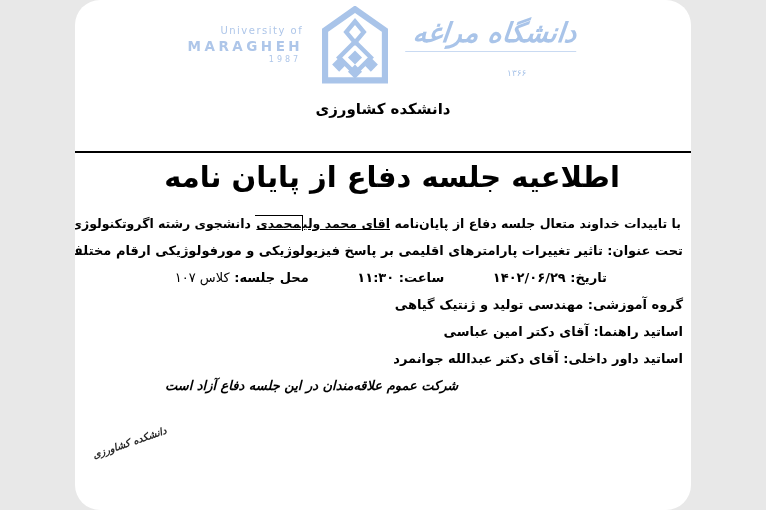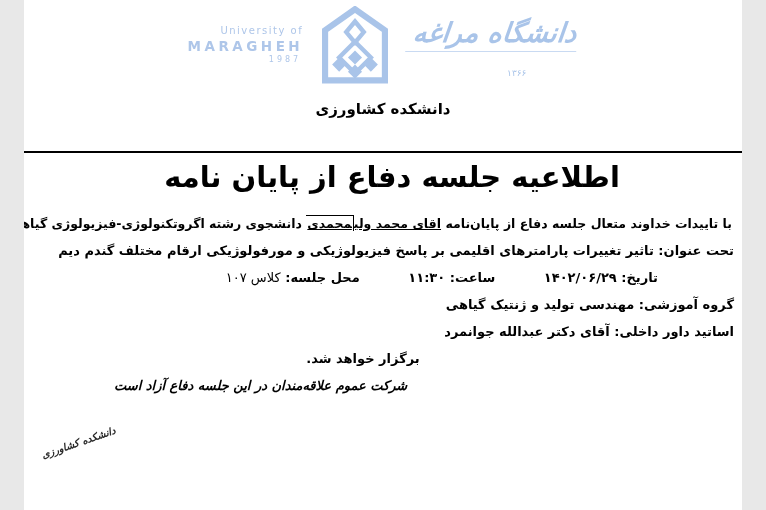--- a/index.html
+++ b/index.html
@@ -1,19 +1,19 @@
 <!DOCTYPE html>
 <html lang="fa"><head>
 <meta charset="utf-8">
 <style>
   * { margin:0; padding:0; box-sizing:border-box; }
   body { background:#e8e8e8; font-family:"DejaVu Sans", sans-serif; }
   .page {
-    position:relative; width:718px; height:510px; background:#ffffff;
-    overflow:hidden; margin:0 auto; color:#000;
+    position:relative; width:616px; height:510px; background:#ffffff;
+    overflow:hidden; margin:0 auto; color:#000;border-radius:25px;
   }
 
   
   .logo-row {
     position:absolute; top:6px; left:0; right:0;
     display:flex; justify-content:center; align-items:center; gap:8px;
   }
   .logo-en { text-align:right; color:#aec6e9; line-height:1.25; padding-bottom:4px; }
   .logo-en .l1 { font-size:10px; letter-spacing:1.5px; }
   .logo-en .l2 { font-size:13.5px; font-weight:bold; letter-spacing:3.5px; }
@@ -109,20 +109,20 @@
       <span class="seg">
         <span>ساعت:</span>
         <span>۱۱:۳۰</span>
       </span>
       <span class="seg">
         <span>محل جلسه:</span>
         <span class="loc-value">کلاس ۱۰۷</span>
       </span>
     </div>
     <div class="bl">گروه آموزشی: مهندسی تولید و ژنتیک گیاهی</div>
+    <div class="bl">اساتید راهنما: آقای دکتر امین عباسی</div>
     <div class="bl">اساتید داور داخلی: آقای دکتر عبدالله جوانمرد</div>
-    <div class="bl closing-line">برگزار خواهد شد.</div>
     <div class="bl invite-line">شرکت عموم علاقه‌مندان در این جلسه دفاع آزاد است</div>
   </div>
 
   <div class="signature">دانشکده کشاورزی</div>
 
 </div>
 
 </body></html>

